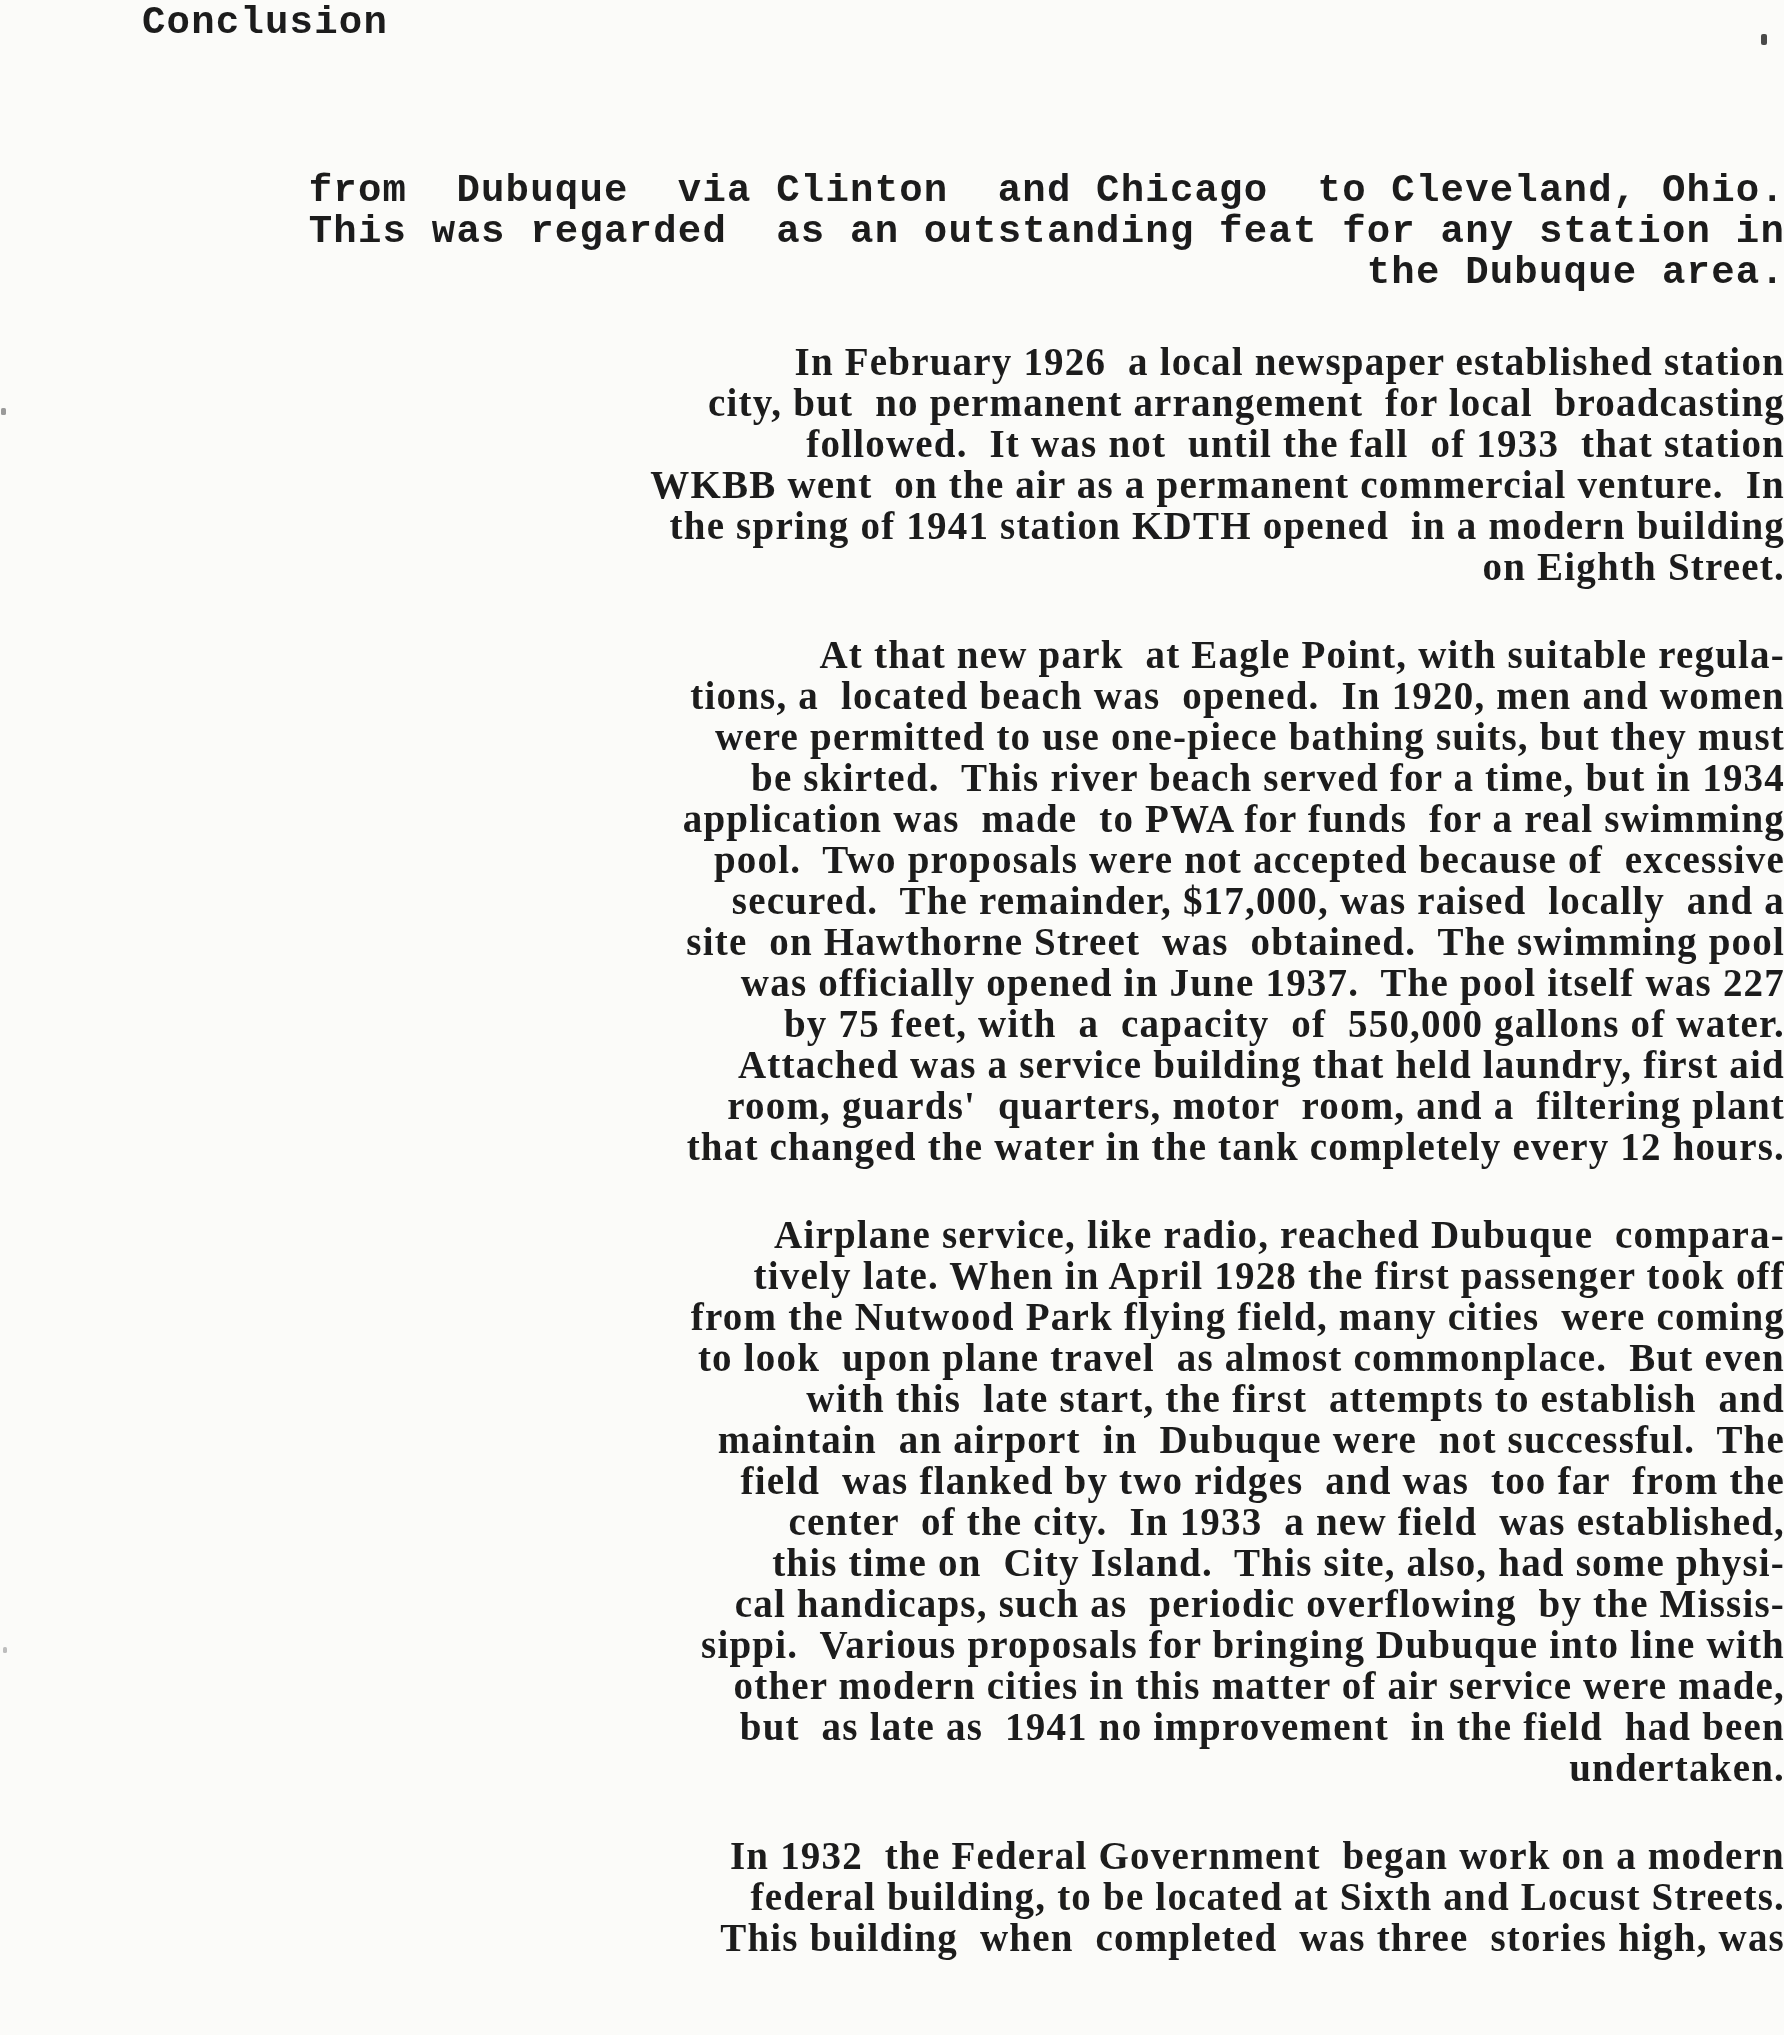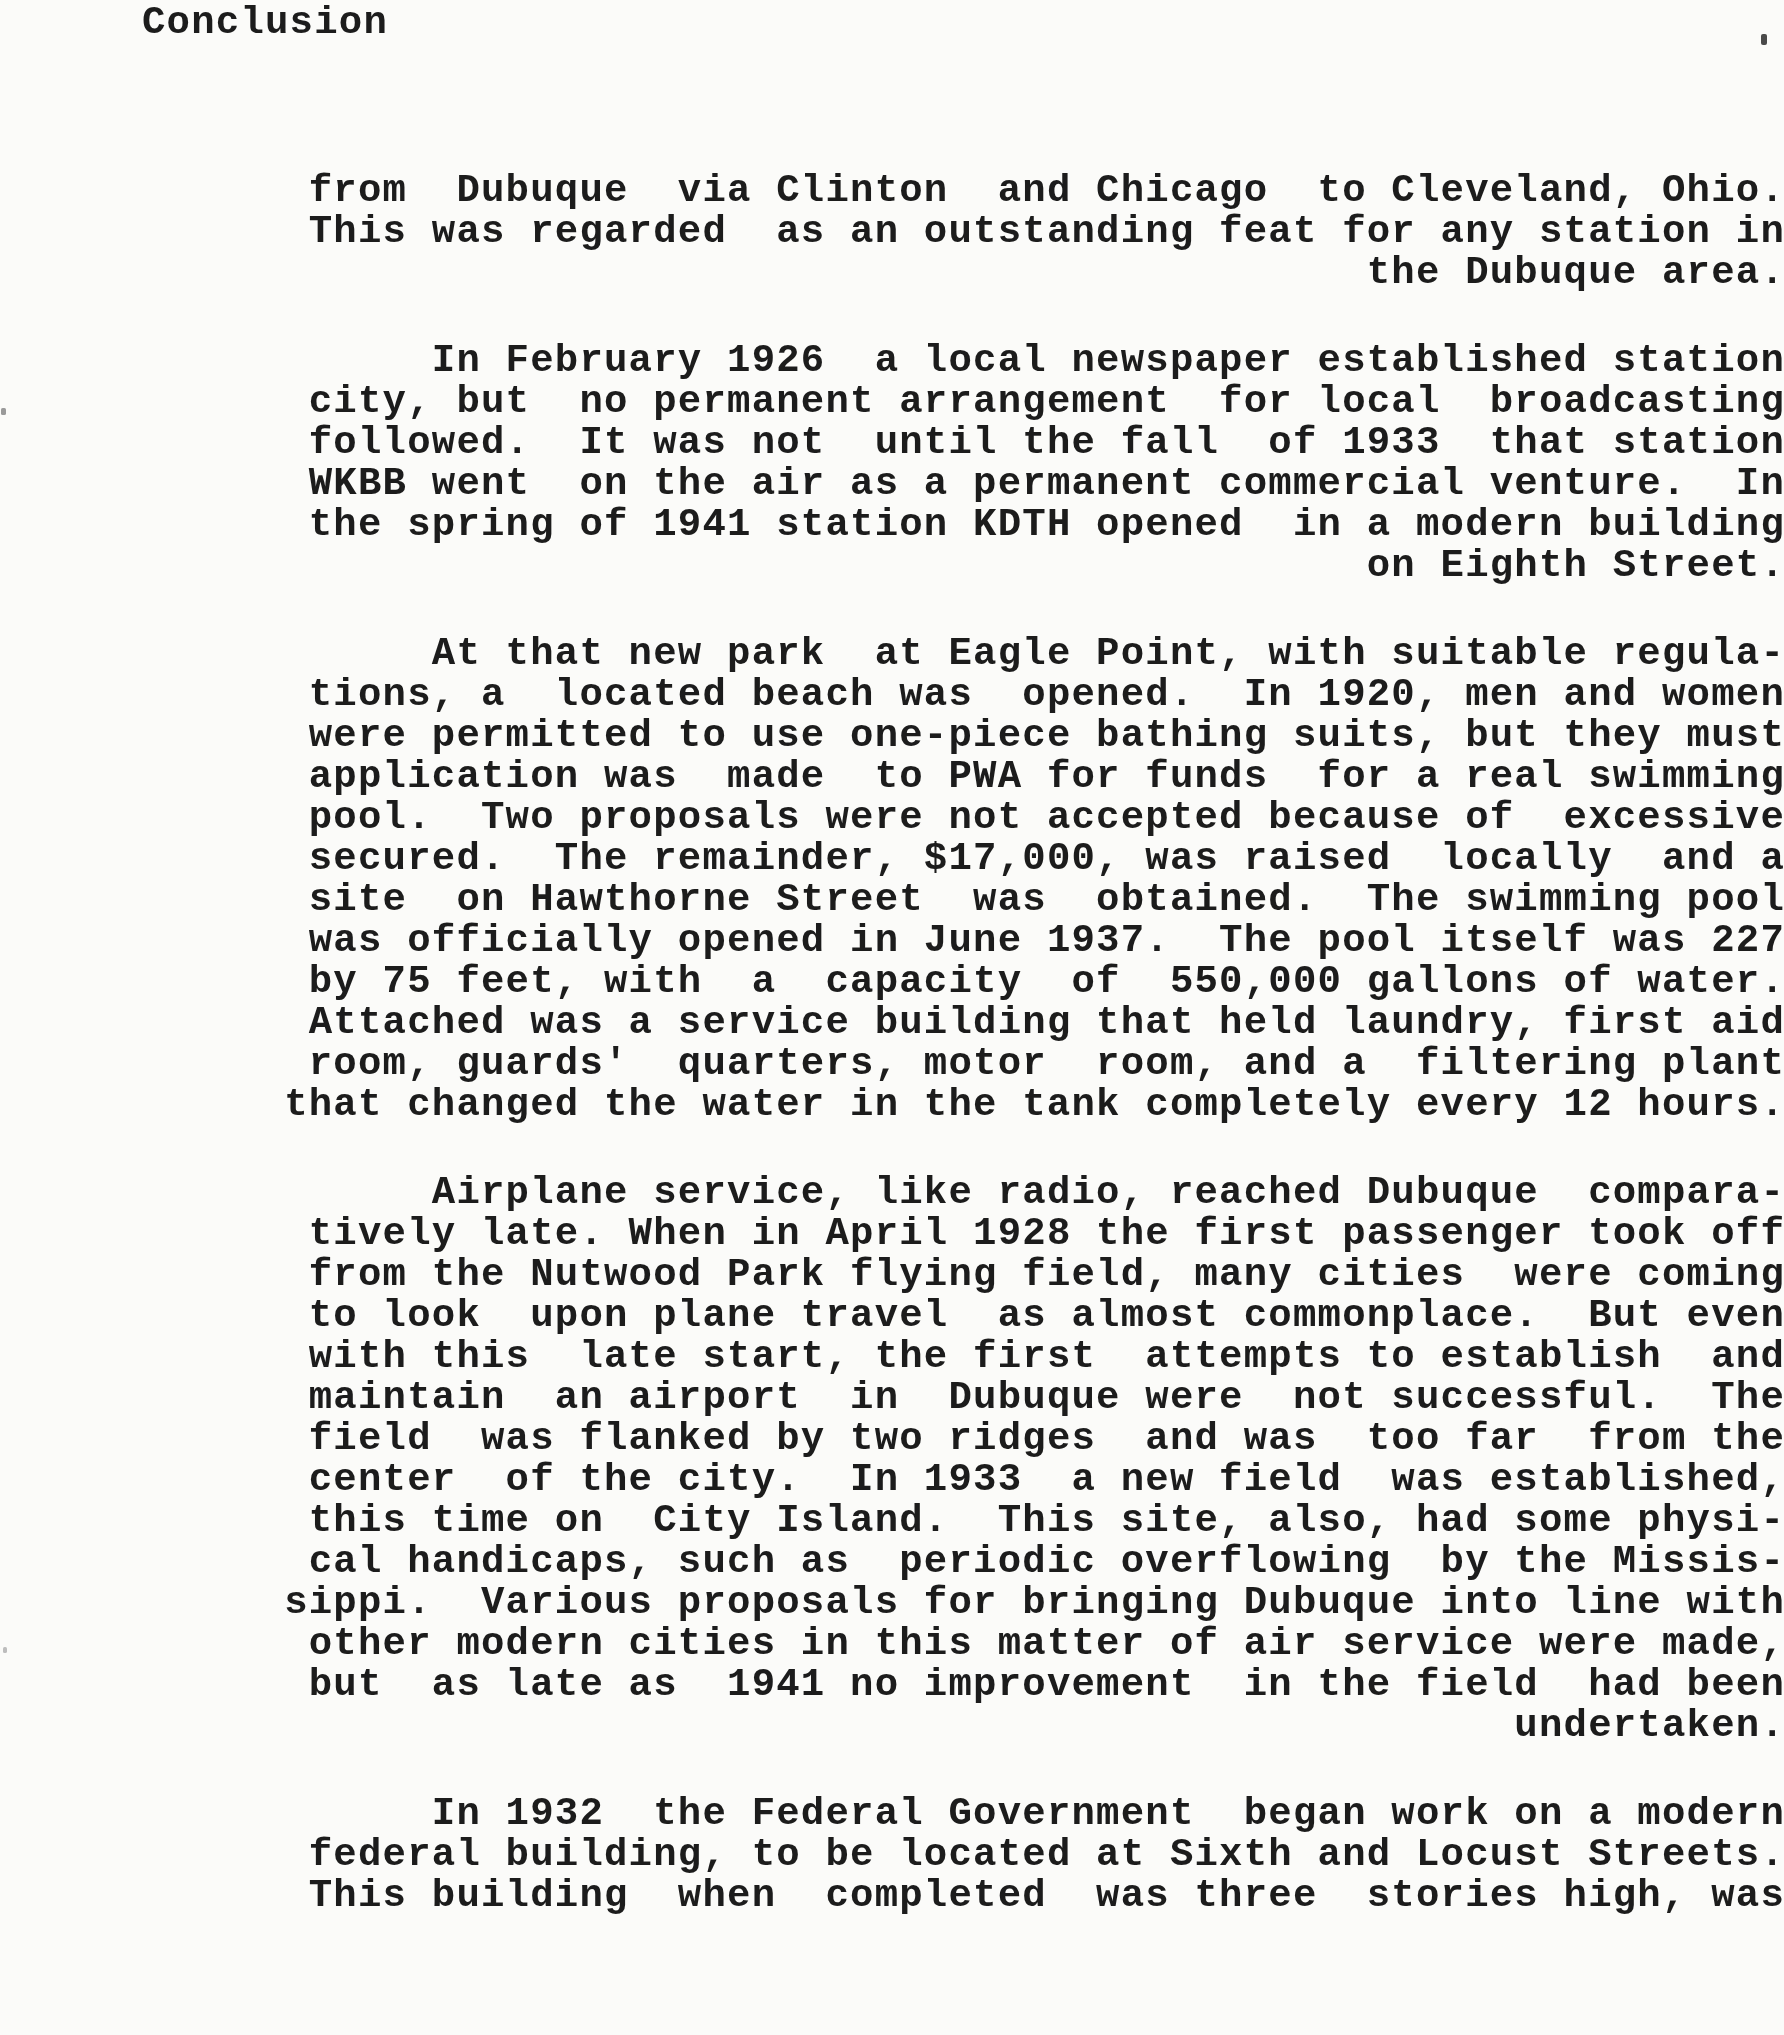--- a/index.html
+++ b/index.html
@@ -12,21 +12,21 @@
     font-family: "Liberation Mono", "DejaVu Sans Mono", monospace;
     font-weight: 700;
     font-size: 39px;
     letter-spacing: 1.2px;
     overflow: hidden;
   }
   .content { padding: 3.3px 0 0 142px; }
   .header-line { white-space: pre; line-height: 41px; height: 41px; }
   .para { margin: 0; text-align: right; }
   .para.first-para { margin-top: 127px; }
-  .para + .para { margin-top: 47px; }
+  .para + .para { margin-top: 47px; font-family: Liberation Serif, serif; }
   .line { white-space: pre; line-height: 41px; height: 41px; }
   .speck-a {
     position: absolute; left: 1761px; top: 34px;
     width: 5.7px; height: 11.4px; background: #4a4a4a; border-radius: 2px;
   }
   .speck-b {
     position: absolute; left: 0.8px; top: 408px;
     width: 4.9px; height: 7.3px; background: #9a9a9a; border-radius: 1.6px;
   }
   .speck-c {
@@ -54,20 +54,21 @@
       <div class="line">followed.  It was not  until the fall  of 1933  that station</div>
       <div class="line">WKBB went  on the air as a permanent commercial venture.  In</div>
       <div class="line">the spring of 1941 station KDTH opened  in a modern building</div>
       <div class="line">on Eighth Street.</div>
     </div>
 
     <div class="para">
       <div class="line">     At that new park  at Eagle Point, with suitable regula-</div>
       <div class="line">tions, a  located beach was  opened.  In 1920, men and women</div>
       <div class="line">were permitted to use one-piece bathing suits, but they must</div>
+      <div class="line">be skirted.  This river beach served for a time, but in 1934</div>
       <div class="line">application was  made  to PWA for funds  for a real swimming</div>
       <div class="line">pool.  Two proposals were not accepted because of  excessive</div>
       <div class="line">secured.  The remainder, $17,000, was raised  locally  and a</div>
       <div class="line">site  on Hawthorne Street  was  obtained.  The swimming pool</div>
       <div class="line">was officially opened in June 1937.  The pool itself was 227</div>
       <div class="line">by 75 feet, with  a  capacity  of  550,000 gallons of water.</div>
       <div class="line">Attached was a service building that held laundry, first aid</div>
       <div class="line">room, guards'  quarters, motor  room, and a  filtering plant</div>
       <div class="line">that changed the water in the tank completely every 12 hours.</div>
     </div>

